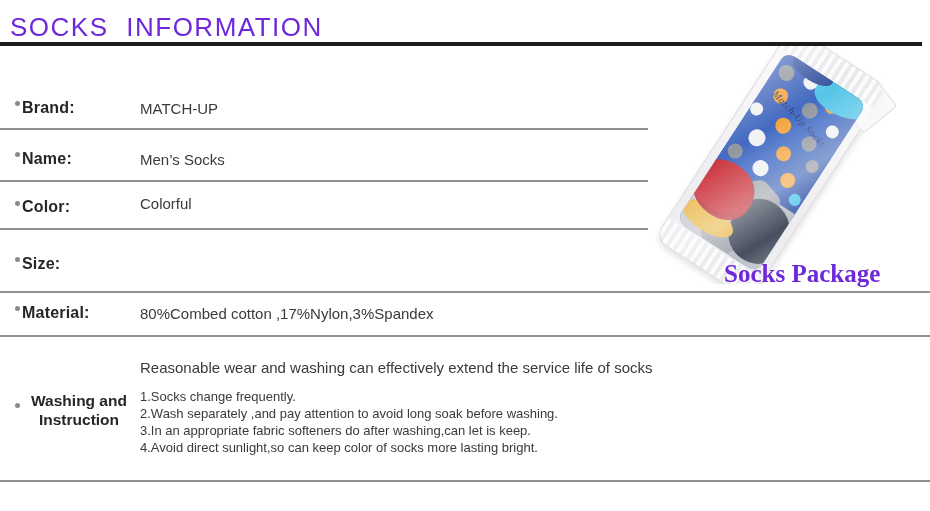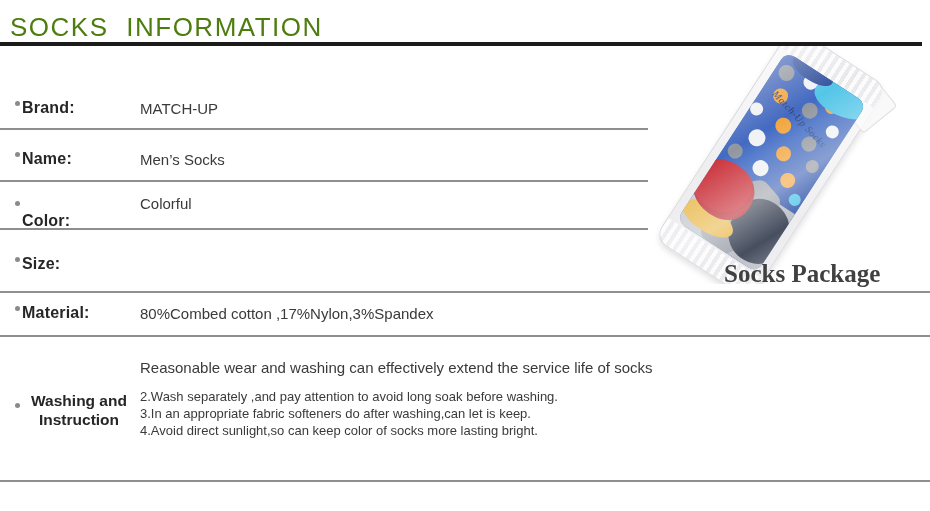--- a/index.html
+++ b/index.html
@@ -1,50 +1,50 @@
 <!DOCTYPE html>
 <html><head>
 <meta charset="utf-8">
 <style>
   html,body{margin:0;padding:0;background:#ffffff;width:930px;height:511px;overflow:hidden;
             font-family:"Liberation Sans","DejaVu Sans",sans-serif;}
   .abs{position:absolute;}
   #stage{position:relative;width:930px;height:511px;background:#fff;}
 
   
-  .page-title{left:10px;top:12px;font-size:26px;color:#4d7c0f;letter-spacing:1.5px;word-spacing:9px;}
+  .page-title{left:10px;top:12px;font-size:26px;color:#6d28d9;letter-spacing:1.5px;word-spacing:9px;}
   .title-bar{left:0;top:42px;width:922px;height:4px;background:#1b1b1b;}
 
   
   .spec-label{left:22px;font-size:16px;font-weight:bold;color:#262626;letter-spacing:.2px;}
   .spec-value{left:140px;font-size:15px;color:#3a3a3a;}
   .req-dot{position:absolute;left:15px;width:5px;height:5px;border-radius:50%;background:#8a8a8a;}
   .divider{left:0;height:1.5px;background:#8f8f8f;}
   .divider.short{width:648px;}
   .divider.long{width:930px;}
 
   .lab0{top:99px;}  .val0{top:100px;}
   .lab1{top:150px;} .val1{top:151px;}
-  .lab2{top:212px;} .val2{top:195px;}
+  .lab2{top:198px;} .val2{top:195px;}
   .lab3{top:255px;text-align:right;} .val3{top:234px;line-height:21px;}
   .lab4{top:304px;} .val4{top:305px;}
   .d0{top:128px;} .d1{top:180px;} .d2{top:228px;} .d3{top:291px;} .d4{top:335px;} .d5{top:480px;}
   .rd0{top:101px;} .rd1{top:152px;} .rd2{top:201px;} .rd3{top:257px;} .rd4{top:306px;} .rd5{top:403px;}
 
   
   .wash-label{left:20px;top:391px;width:118px;text-align:center;font-size:15.5px;font-weight:bold;
               color:#262626;line-height:19px;}
   .wash-intro{left:140px;top:359px;font-size:15px;color:#3a3a3a;}
   .wash-items{left:140px;top:388px;font-size:13px;color:#3a3a3a;line-height:17px;}
 
   
   .opp-label{left:645px;top:70px;font-family:"Liberation Serif","DejaVu Serif",serif;
              font-weight:bold;font-size:27px;color:#54545a;}
   .package-caption{left:724px;top:260px;font-family:"Liberation Serif","DejaVu Serif",serif;
-                   font-weight:bold;font-size:25px;color:#404040;}
+                   font-weight:bold;font-size:25px;color:#6d28d9;}
 
   
   .package{left:640px;top:46px;width:290px;height:238px;overflow:hidden;}
   .bag{position:absolute;left:74px;top:-10px;width:112px;height:252px;transform:rotate(33deg);
        background:linear-gradient(160deg,#f7f7f9,#e4e4e8);border:1px solid #d9d9dd;border-radius:14px;
        box-shadow:2px 3px 6px rgba(0,0,0,0.12);}
   .flap{position:absolute;right:-13px;top:4px;width:26px;height:42px;background:rgba(248,248,250,.9);
         border:1px solid #e0e0e4;border-radius:4px;transform:rotate(18deg);}
   .crimp{position:absolute;left:0;right:0;height:24px;
          background:repeating-linear-gradient(90deg,#fbfbfc 0 4px,#e6e6ea 4px 8px);}
@@ -109,20 +109,21 @@
   <div class="abs spec-value val4">80%Combed cotton ,17%Nylon,3%Spandex</div>
   <div class="abs divider long d4"></div>
 
   <span class="req-dot rd5"></span>
   <div class="abs wash-intro">Reasonable wear and washing can effectively extend the service life of socks</div>
   <div class="abs wash-label">
     <div>Washing and</div>
     <div>Instruction</div>
   </div>
   <div class="abs wash-items">
+    <div>1.Socks change frequently.</div>
     <div>2.Wash separately ,and pay attention to avoid long soak before washing.</div>
     <div>3.In an appropriate fabric softeners do after washing,can let is keep.</div>
     <div>4.Avoid direct sunlight,so can keep color of socks more lasting bright.</div>
   </div>
   <div class="abs divider long d5"></div>
 
 
   <div class="abs package">
     <div class="bag">
       <div class="flap"></div>

